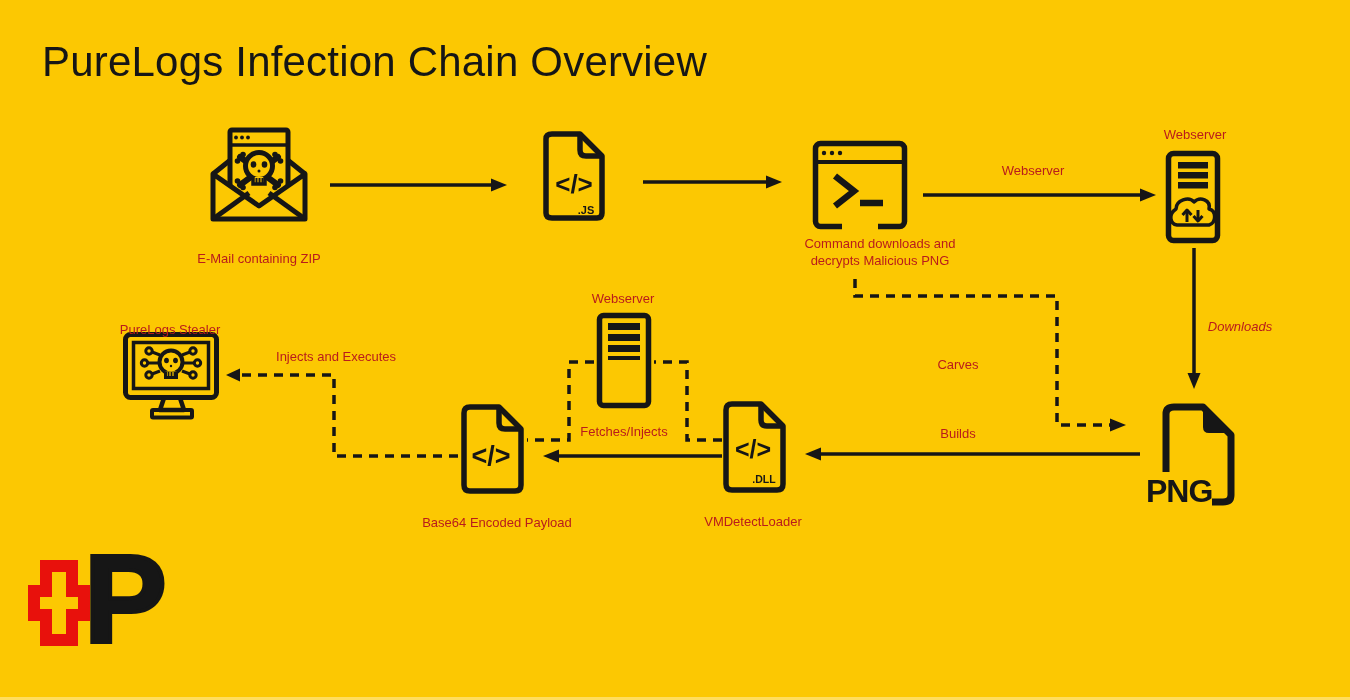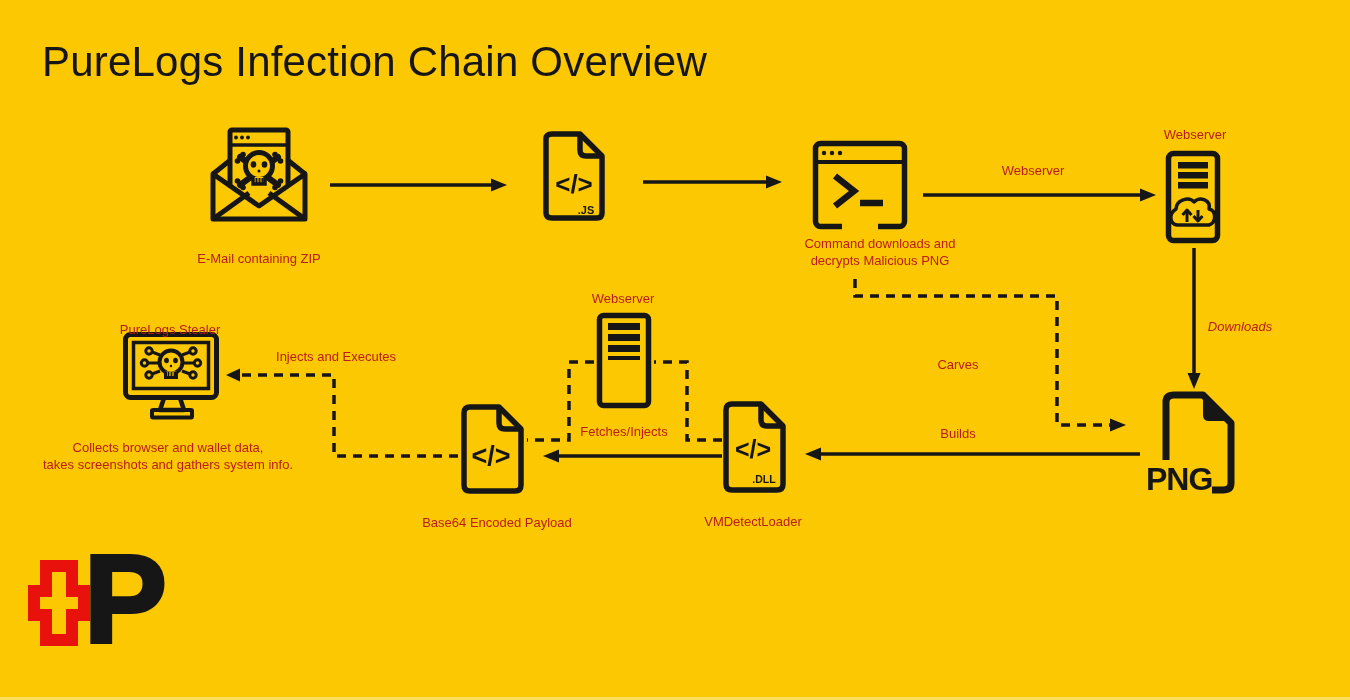--- a/index.html
+++ b/index.html
@@ -148,21 +148,21 @@
       <rect class="inkfill" x="14" y="23" width="30" height="6.5"></rect>
       <rect class="inkfill" x="14" y="33" width="30" height="6.5"></rect>
       <path class="ink" d="M13,76 C6,75 4,65 12,60 C12,51 25,47 30,53 C36,47 47,51 45,60 C53,62 52,74 45,76 Z" stroke-width="3.5" stroke-linejoin="round"></path>
       <line class="ink" x1="23" y1="73" x2="23" y2="62" stroke-width="3"></line>
       <polyline class="ink" points="18.5,66 23,61 27.5,66" stroke-width="3" stroke-linejoin="round"></polyline>
       <line class="ink" x1="34" y1="61" x2="34" y2="72" stroke-width="3"></line>
       <polyline class="ink" points="29.5,67 34,72 38.5,67" stroke-width="3" stroke-linejoin="round"></polyline>
     </svg>
   </div>
 
-  <div class="abs icon" style="left:1144px;top:390px;">
+  <div class="abs icon" style="left:1144px;top:402px;">
     <svg width="96" height="108" viewBox="0 0 96 108">
       <path class="ink" d="M30,5 H59 L87,33 V93 Q87,100 79,100 H30 Q22,100 22,93 V12 Q22,5 30,5 Z" stroke-width="7" stroke-linejoin="round"></path>
       <path class="inkfill" d="M59,3 V25 Q59,31 65,31 H89 Z" stroke="#161616" stroke-width="5" stroke-linejoin="round"></path>
       <rect class="bgfill" x="0" y="70" width="68" height="38"></rect>
       <text x="2" y="100" font-size="32" letter-spacing="-1">PNG</text>
     </svg>
   </div>
 
   <div class="abs icon" style="left:718px;top:400px;">
     <svg width="72" height="95" viewBox="0 0 72 95">
@@ -241,24 +241,20 @@
 
 
   <div class="lbl" style="left:753px;top:521px;">VMDetectLoader</div>
 
   <div class="lbl" style="left:623px;top:298px;">Webserver</div>
 
   <div class="lbl" style="left:497px;top:522px;">Base64 Encoded Payload</div>
 
   <div class="lbl" style="left:170px;top:329px;">PureLogs Stealer</div>
 
-  <div class="lbl" style="left:168px;top:456px;">
-    <div>Collects browser and wallet data,</div>
-    <div>takes screenshots and gathers system info.</div>
-  </div>
 
   <div class="lbl" style="left:1033px;top:170px;">Webserver</div>
   <div class="lbl" style="left:1240px;top:326px;font-style:italic;">Downloads</div>
   <div class="lbl" style="left:958px;top:320px;margin-top:44px;">Carves</div>
   <div class="lbl" style="left:958px;top:433px;">Builds</div>
   <div class="lbl" style="left:624px;top:431px;">Fetches/Injects</div>
   <div class="lbl" style="left:336px;top:356px;">Injects and Executes</div>
 
   <div class="bottom-strip"></div>
 </div>

